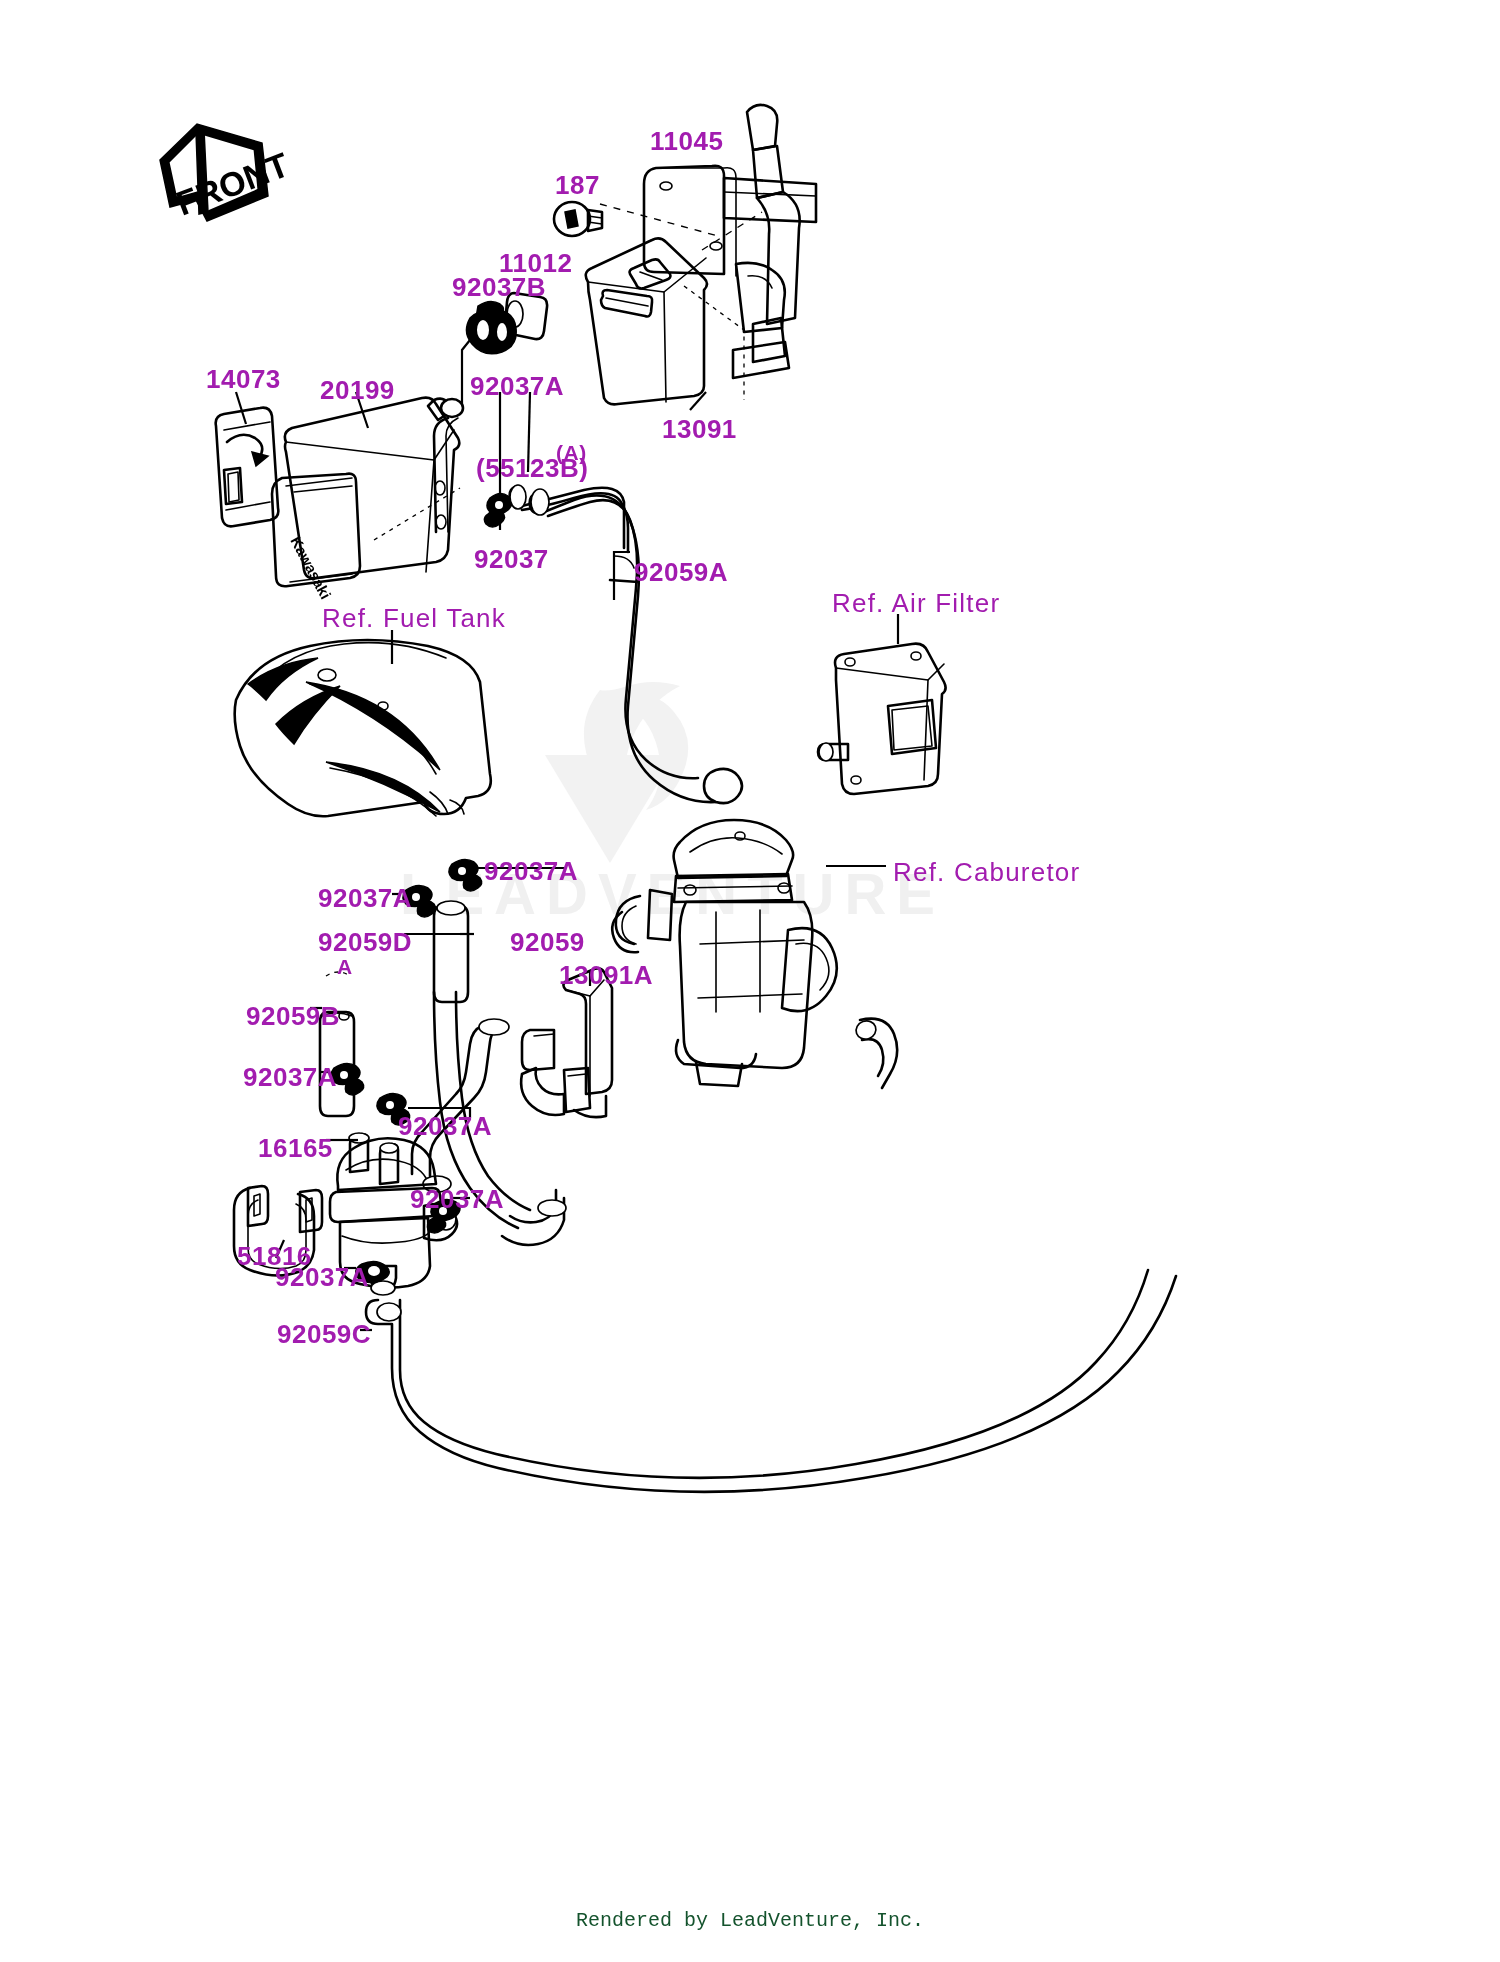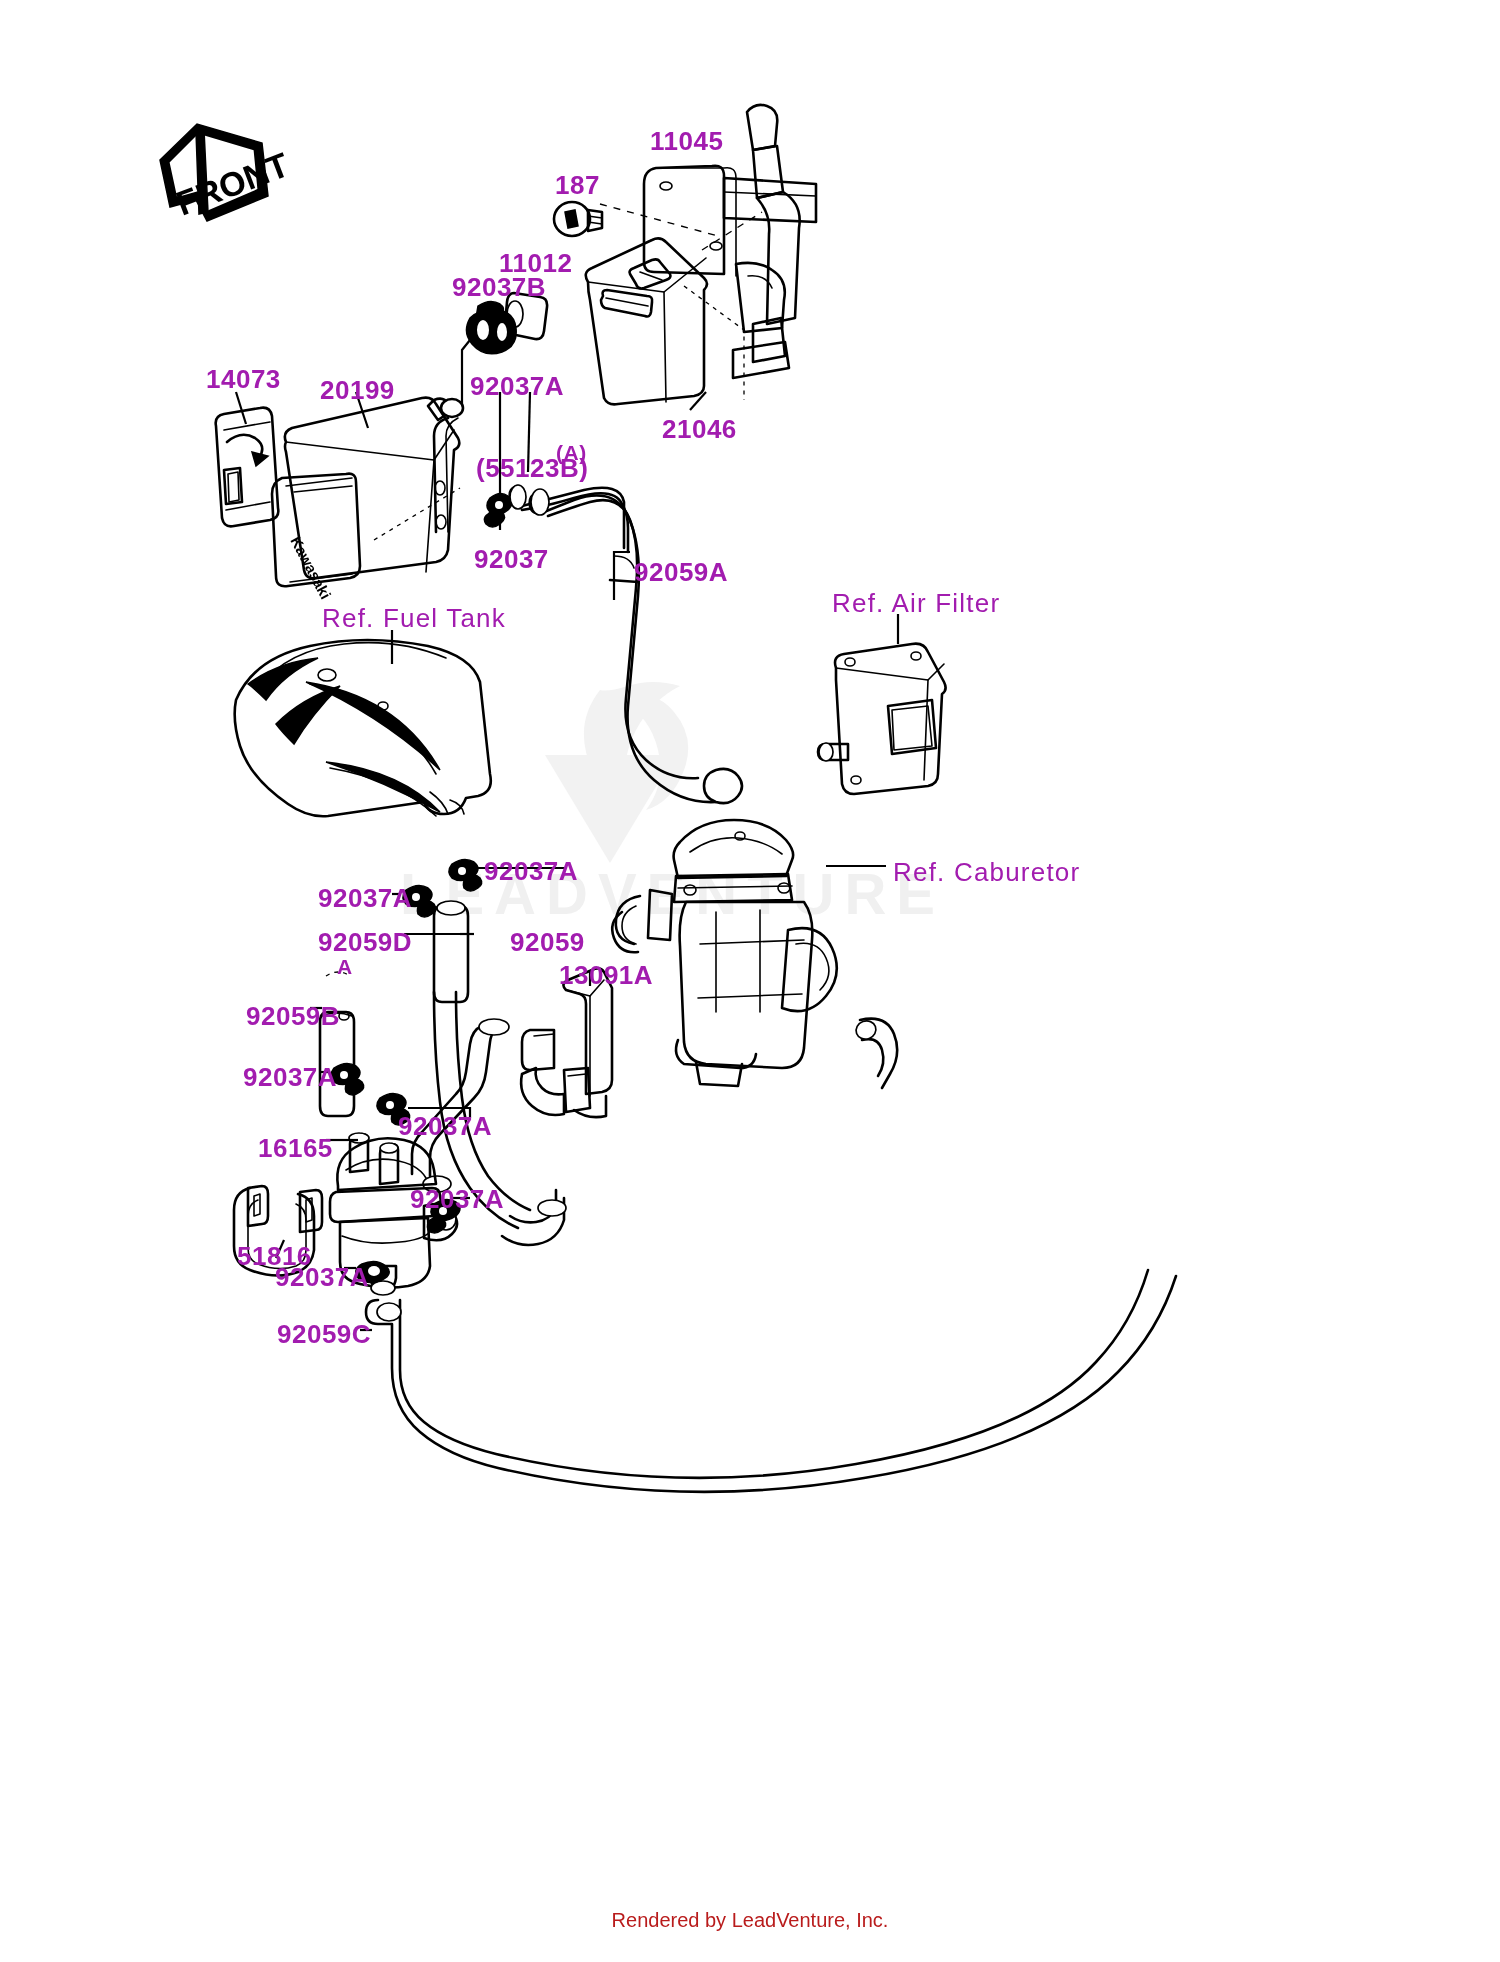--- a/index.html
+++ b/index.html
@@ -10,21 +10,21 @@
   }
   #stage{position:absolute;inset:0;}
   .lbl{
     position:absolute;font-weight:bold;font-size:26px;letter-spacing:.5px;
     white-space:nowrap;line-height:1;color:#a21caf;
   }
   .lbl.ref{font-weight:normal;font-size:26px;letter-spacing:1.2px;}
   .lbl.small{font-size:21px;font-weight:bold;}
   .footer{
     position:absolute;left:0;right:0;bottom:30px;text-align:center;
-    font-size:20px;color:#b91c1c;font-family:Liberation Sans, sans-serif;
+    font-size:20px;color:#14532d;font-family:Liberation Mono, monospace;
   }
   .wm{
     position:absolute;font-family:"Liberation Sans",sans-serif;font-weight:bold;
     color:#f0f0f0;letter-spacing:10px;font-size:58px;user-select:none;
   }
   .wmlogo{position:absolute;color:#f2f2f2;}
   svg{position:absolute;top:0;left:0;overflow:visible;}
   .art{fill:none;stroke:#000;stroke-width:2.6;stroke-linejoin:round;stroke-linecap:round;}
   .artT{fill:none;stroke:#000;stroke-width:1.6;stroke-linejoin:round;stroke-linecap:round;}
   .artF{fill:#000;stroke:#000;stroke-width:1.5;}
@@ -341,21 +341,21 @@
   <div>
 
     <div class="lbl ref" style="left:322px;top:605px;">Ref. Fuel Tank</div>
     <div class="lbl ref" style="left:832px;top:590px;">Ref. Air Filter</div>
     <div class="lbl ref" style="left:893px;top:859px;">Ref. Caburetor</div>
 
     <div class="lbl" style="left:650px;top:128px;">11045</div>
     <div class="lbl" style="left:555px;top:172px;">187</div>
     <div class="lbl" style="left:499px;top:250px;">11012</div>
     <div class="lbl" style="left:452px;top:274px;">92037B</div>
-    <div class="lbl" style="left:662px;top:416px;">21046</div>
+    <div class="lbl" style="left:662px;top:416px;">13091</div>
     <div class="lbl" style="left:206px;top:366px;">14073</div>
     <div class="lbl" style="left:320px;top:377px;">20199</div>
     <div class="lbl" style="left:470px;top:373px;">92037A</div>
     <div class="lbl small" style="left:556px;top:442px;">(A)</div>
     <div class="lbl" style="left:476px;top:455px;">(55123B)</div>
     <div class="lbl" style="left:474px;top:546px;">92037</div>
     <div class="lbl" style="left:634px;top:559px;">92059A</div>
     <div class="lbl" style="left:484px;top:858px;">92037A</div>
     <div class="lbl" style="left:318px;top:885px;">92037A</div>
     <div class="lbl" style="left:318px;top:929px;">92059D</div>

